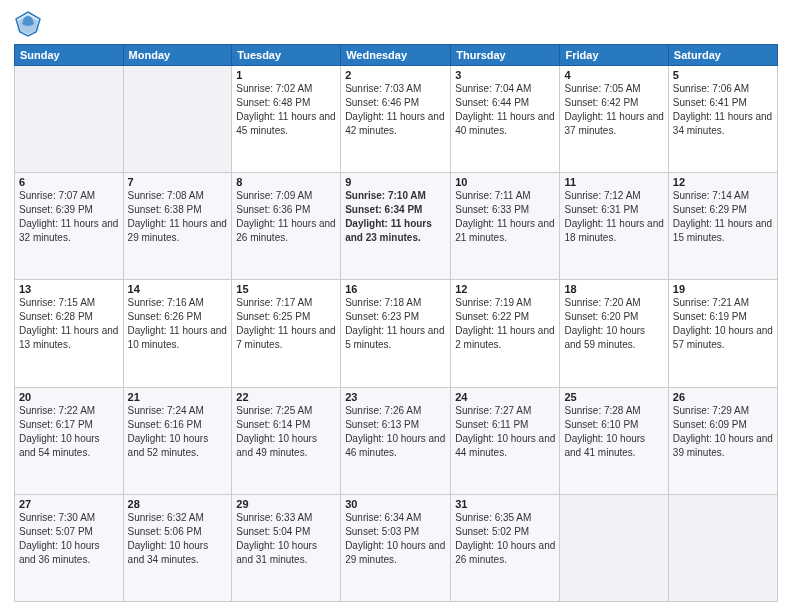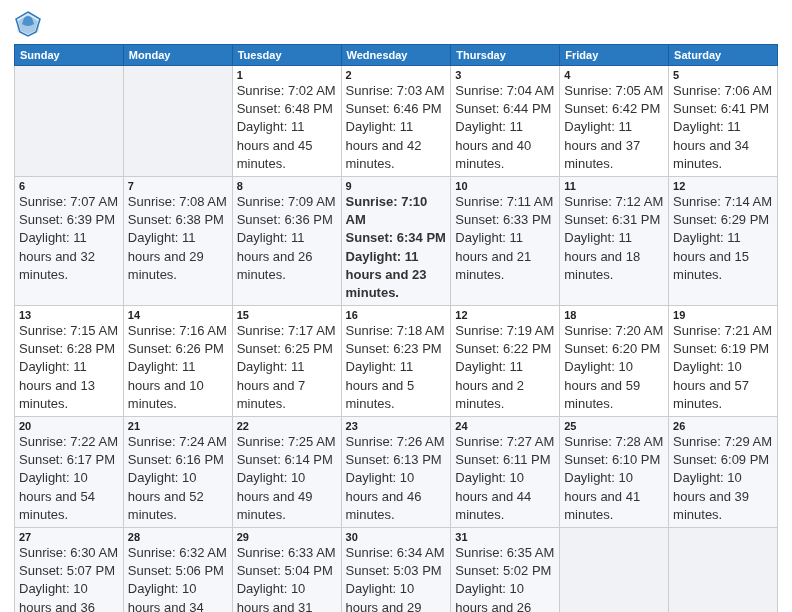--- a/index.html
+++ b/index.html
@@ -90,21 +90,21 @@
       background: #f5f7fa;
     }
     .day-num {
       font-size: 11px;
       font-weight: bold;
       color: #222;
       display: block;
       margin-bottom: 1px;
     }
     .day-info {
-      font-size: 13px;
+      font-size: 10px;
       color: #333;
       line-height: 1.4;
     }
     .empty-cell {
       background: #f0f2f5 !important;
     }
   </style>
 </head>
 <body>
 
@@ -303,21 +303,21 @@
           <td>
             <span class="day-num">26</span>
             <div class="day-info" style="white-space: pre-line;">Sunrise: 7:29 AM
 Sunset: 6:09 PM
 Daylight: 10 hours and 39 minutes.</div>
           </td>
         </tr>
         <tr>
           <td>
             <span class="day-num">27</span>
-            <div class="day-info" style="white-space: pre-line;">Sunrise: 6:30 AM
+            <div class="day-info" style="white-space: pre-line;">Sunrise: 7:30 AM
 Sunset: 5:07 PM
 Daylight: 10 hours and 36 minutes.</div>
           </td>
           <td>
             <span class="day-num">28</span>
             <div class="day-info" style="white-space: pre-line;">Sunrise: 6:32 AM
 Sunset: 5:06 PM
 Daylight: 10 hours and 34 minutes.</div>
           </td>
           <td>

